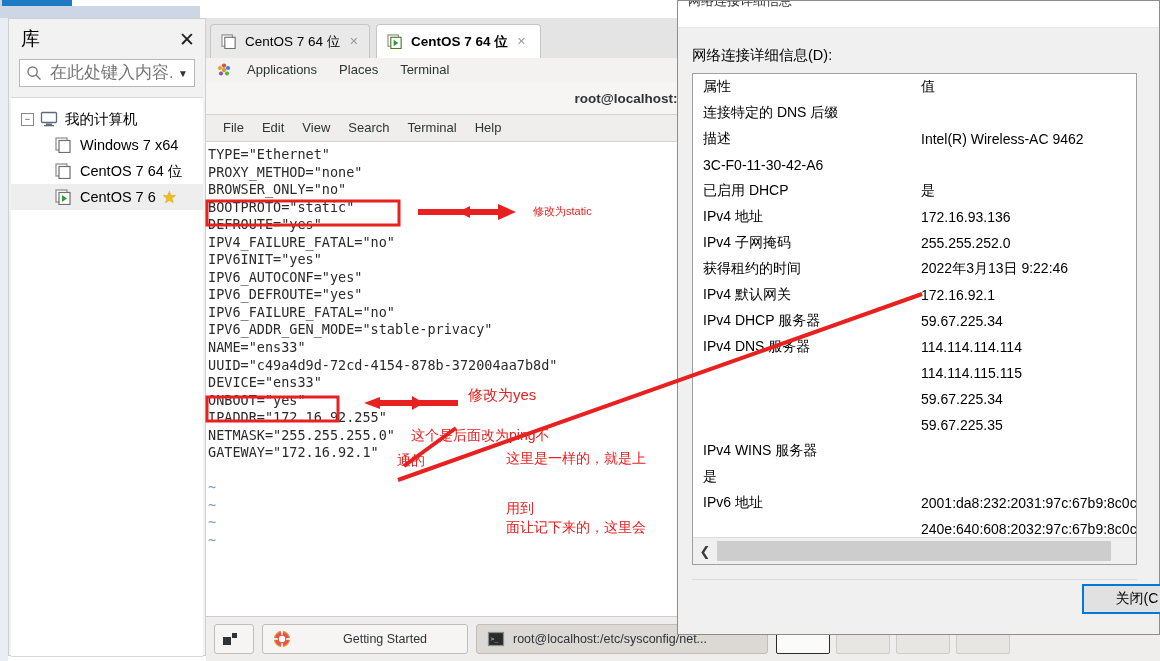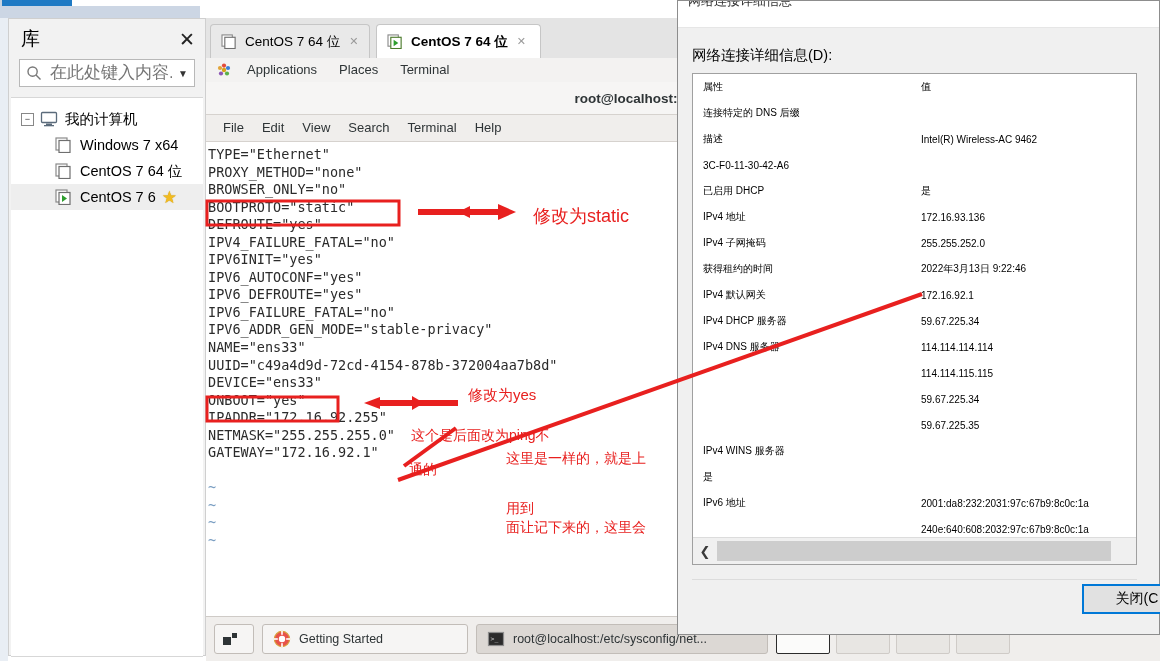--- a/index.html
+++ b/index.html
@@ -94,21 +94,21 @@
   .wdlg{
     position:absolute;left:677px;top:0;width:483px;height:635px;
     background:#f0f0f0;border:1px solid #8d8d8d;box-sizing:border-box;
     font-family:"Liberation Sans","DejaVu Sans",sans-serif;
   }
   .wdlg-titlebar{height:26px;background:#ffffff;border-bottom:1px solid #e6e6e6;overflow:hidden;position:relative;}
   .wdlg-titlebar span{position:absolute;left:10px;top:-9px;font-size:13px;color:#333;white-space:nowrap;}
   .wdlg-body{padding:18px 22px 0 14px;}
   .wdlg-label{font-size:14.5px;color:#000;margin-bottom:8px;}
   .wdlg-list{border:1px solid #a0a0a0;background:#fff;height:492px;box-sizing:border-box;position:relative;overflow:hidden;}
-  .wrow{display:flex;height:26px;align-items:center;padding-left:10px;font-size:10px;color:#000;white-space:nowrap;}
+  .wrow{display:flex;height:26px;align-items:center;padding-left:10px;font-size:14px;color:#000;white-space:nowrap;}
   .wrow .k{width:218px;flex:0 0 218px;overflow:hidden;}
   .wrow .v{overflow:hidden;}
   .wrow.hdr .k{position:relative;}
   .wscroll{position:absolute;left:0;bottom:0;width:100%;height:26px;background:#f0f0f0;border-top:1px solid #dcdcdc;display:flex;align-items:center;}
   .wscroll .arrow{width:24px;height:24px;display:flex;align-items:center;justify-content:center;font-size:13px;color:#3a3a3a;}
   .wscroll .thumb{height:20px;background:#cdcdcd;width:394px;}
   .wdlg-sep{margin:14px 0 0 0;height:1px;background:#dcdcdc;}
   .wdlg-foot{position:absolute;left:0;bottom:0;width:100%;height:64px;}
   .wclose{
     position:absolute;left:404px;top:14px;width:110px;height:30px;
@@ -268,21 +268,21 @@
   </div>
 
   <div class="gbar">
     <div class="gbtn sq">
       <svg class="bi" viewBox="0 0 18 18">
         <rect x="2" y="7" width="8" height="8" fill="#2e3436"></rect>
         <rect x="11" y="3" width="5" height="5" fill="#2e3436"></rect>
       </svg>
     </div>
 
-    <div class="gbtn" style="width:184px;">
+    <div class="gbtn" style="width:184px;gap:44px;">
       <svg class="bi" viewBox="0 0 18 18">
         <circle cx="9" cy="9" r="7.6" fill="#e8534a" stroke="#d8a03a" stroke-width="1.2"></circle>
         <circle cx="9" cy="9" r="3.2" fill="#fff"></circle>
         <rect x="8.2" y="0.8" width="1.6" height="4" fill="#fff"></rect>
         <rect x="8.2" y="13.2" width="1.6" height="4" fill="#fff"></rect>
         <rect x="0.8" y="8.2" width="4" height="1.6" fill="#fff"></rect>
         <rect x="13.2" y="8.2" width="4" height="1.6" fill="#fff"></rect>
       </svg>
       <span>Getting Started</span>
     </div>
@@ -410,22 +410,22 @@
       <polygon points="380,397 364,403 380,409"></polygon>
       <polygon points="412,396 424,403 412,410"></polygon>
     </g>
 
     <line x1="398" y1="480" x2="922" y2="294" stroke="#e8201f" stroke-width="4"></line>
 
     <line x1="404" y1="466" x2="456" y2="428" stroke="#e8201f" stroke-width="4"></line>
   </svg>
 
   <div class="anno" id="anno-texts">
-      <div class="annotext" style="left: 533px; top: 204px; font-size: 18px;">修改为static</div>
+      <div class="annotext" style="left: 533px; top: 204px; font-size: 11px;">修改为static</div>
       <div class="annotext" style="left: 468px; top: 386px; font-size: 15px;">修改为yes</div>
       <div class="annotext" style="left: 411px; top: 427px; font-size: 14px;">这个是后面改为ping不</div>
-      <div class="annotext" style="left: 409px; top: 452px; font-size: 14px; margin-top: 9px;">通的</div>
+      <div class="annotext" style="left: 397px; top: 452px; font-size: 14px;">通的</div>
       <div class="annotext" style="left: 506px; top: 450px; font-size: 14px;">这里是一样的，就是上</div>
       <div class="annotext" style="left: 506px; top: 475px; font-size: 14px; margin-top: 44px;">面让记下来的，这里会</div>
       <div class="annotext" style="left: 506px; top: 500px; font-size: 14px;">用到</div>
     </div>
 
 </div>
 
 </body></html>

